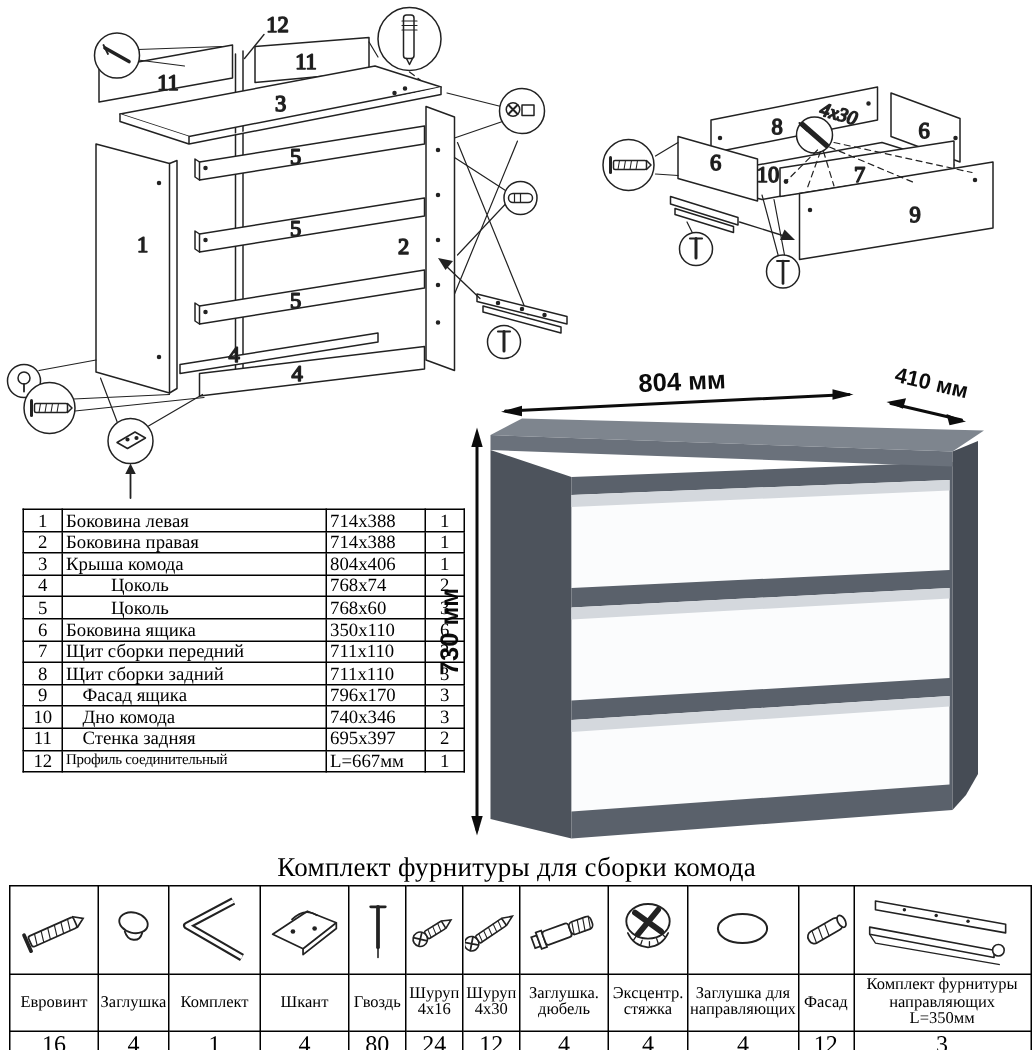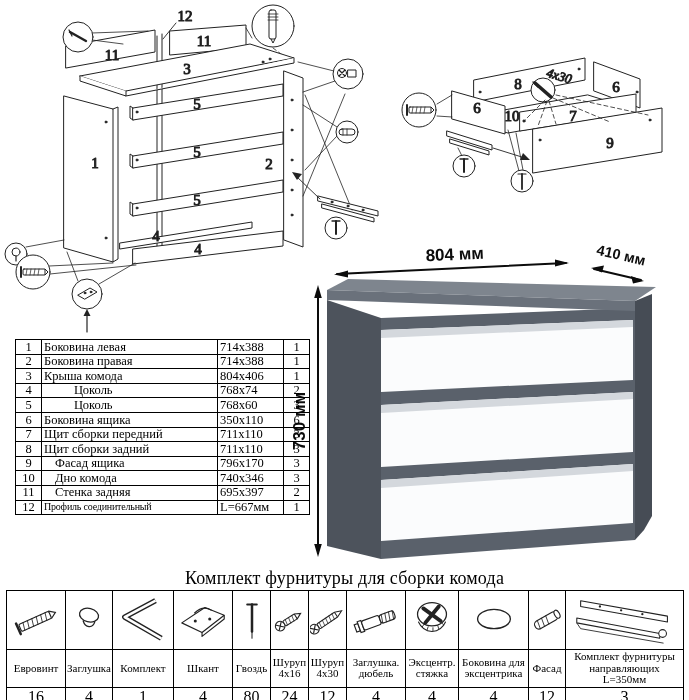--- a/index.html
+++ b/index.html
@@ -495,21 +495,21 @@
   <tr>
     <td class="name-cell">Евровинт</td>
     <td class="name-cell">Заглушка</td>
     <td class="name-cell">Комплект</td>
     <td class="name-cell">Шкант</td>
     <td class="name-cell">Гвоздь</td>
     <td class="name-cell">Шуруп 4x16</td>
     <td class="name-cell">Шуруп 4x30</td>
     <td class="name-cell">Заглушка. дюбель</td>
     <td class="name-cell">Эксцентр. стяжка</td>
-    <td class="name-cell">Боковина для эксцентрика</td>
+    <td class="name-cell">Заглушка для направляющих</td>
     <td class="name-cell">Фасад</td>
     <td class="name-cell">Комплект фурнитуры направляющих L=350мм</td>
   </tr>
   <tr>
     <td class="qty-cell">16</td>
     <td class="qty-cell">4</td>
     <td class="qty-cell">1</td>
     <td class="qty-cell">4</td>
     <td class="qty-cell">80</td>
     <td class="qty-cell">24</td>

